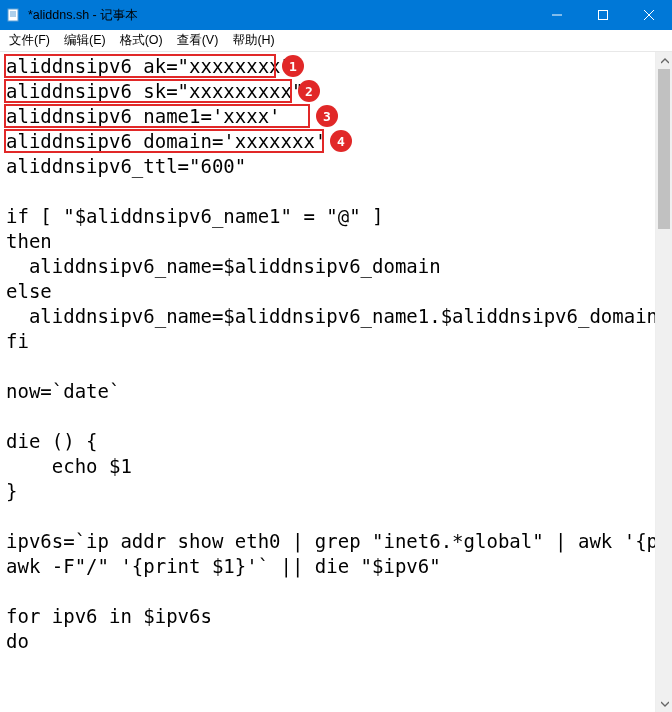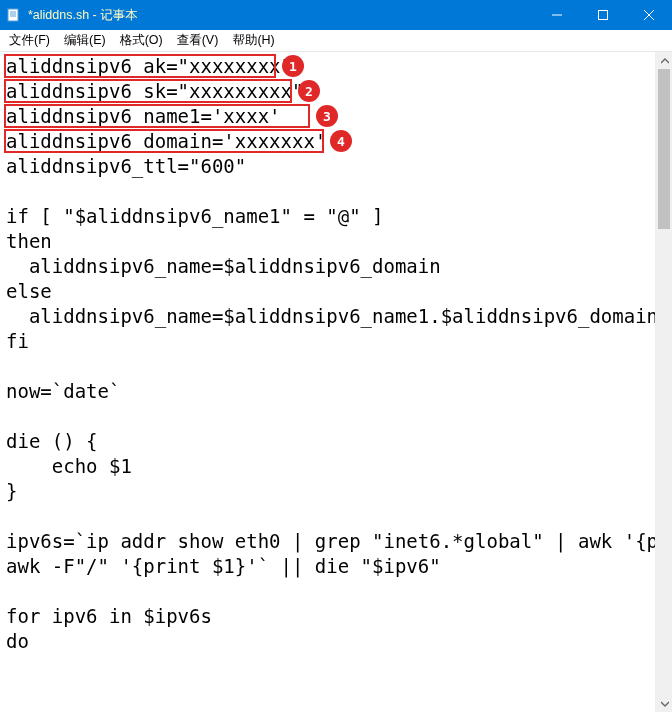--- a/index.html
+++ b/index.html
@@ -10,21 +10,21 @@
     width: 672px;
     height: 712px;
     overflow: hidden;
     background: #fff;
   }
 
   
   .titlebar {
     height: 30px;
     background: #0078D7;
-    color: #fef9c3;
+    color: #000000;
     display: flex;
     align-items: center;
     padding-left: 6px;
   }
   .titlebar .icon {
     width: 16px; height: 16px;
     display: inline-flex; align-items: center; justify-content: center;
     margin-right: 6px;
   }
   .titlebar .title {

